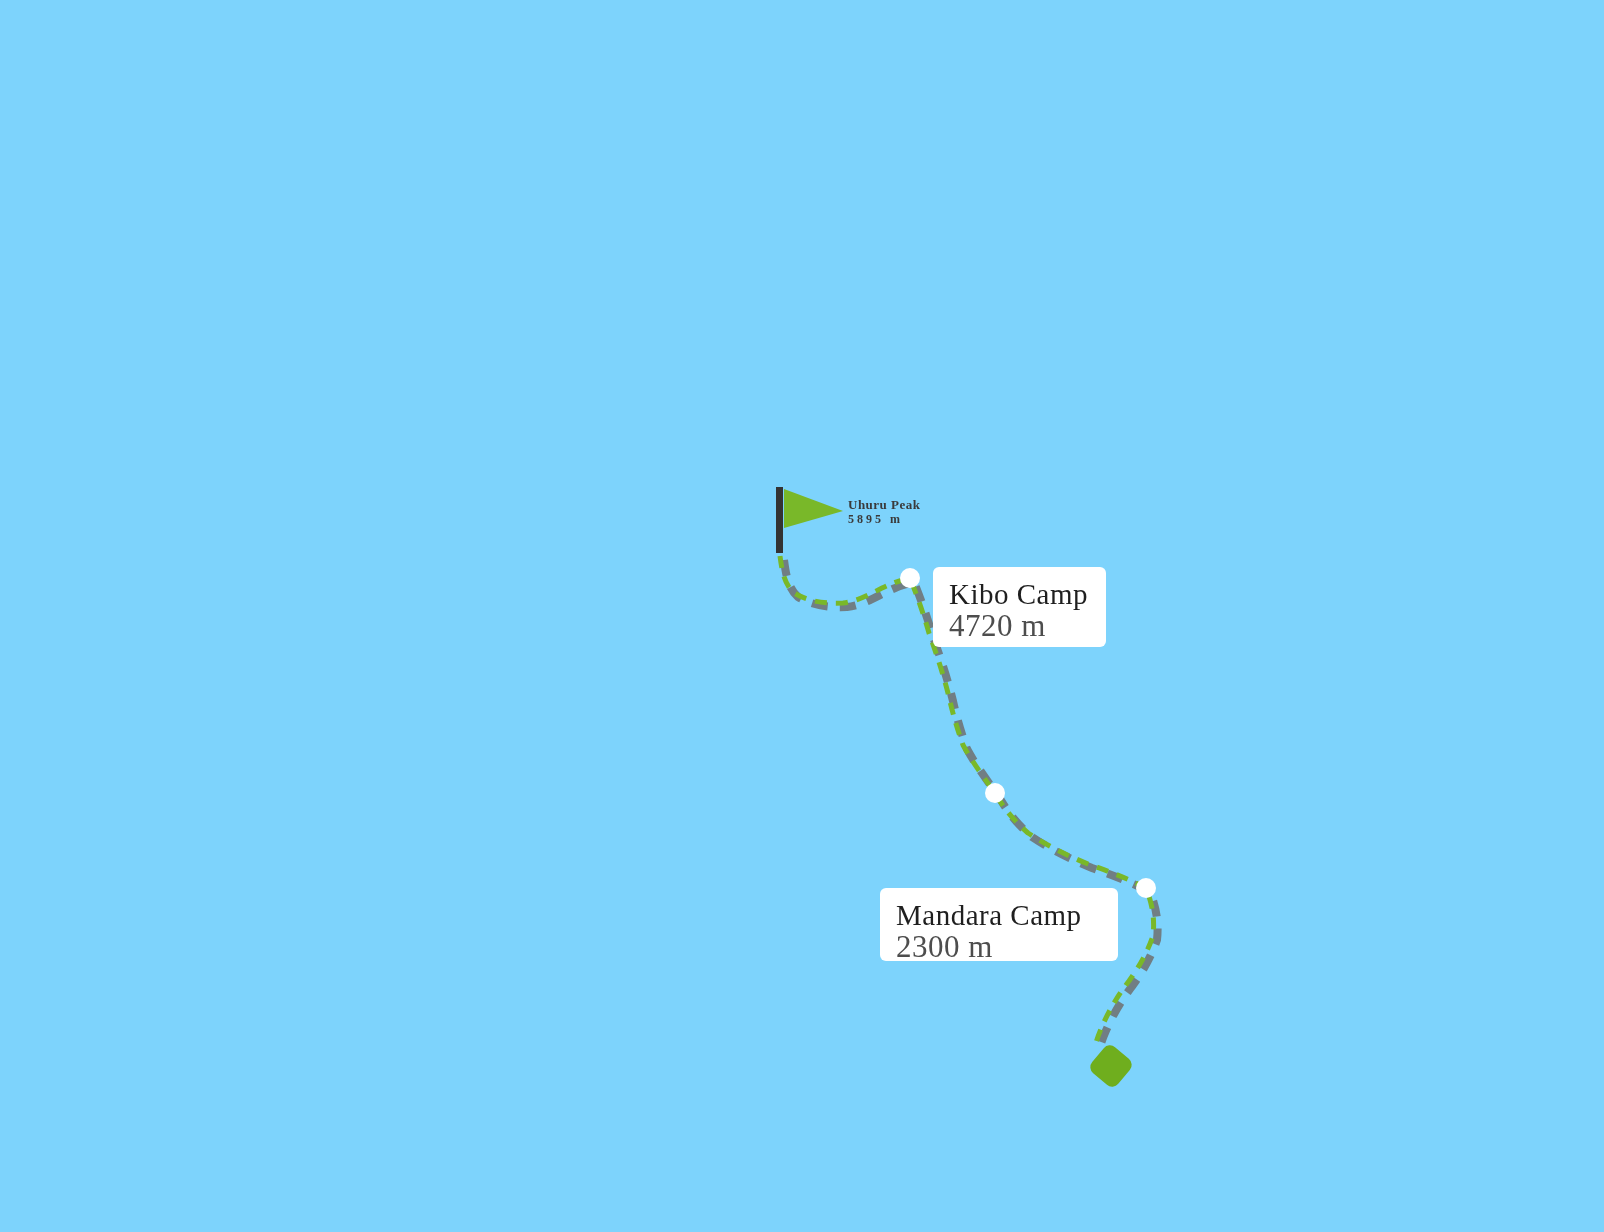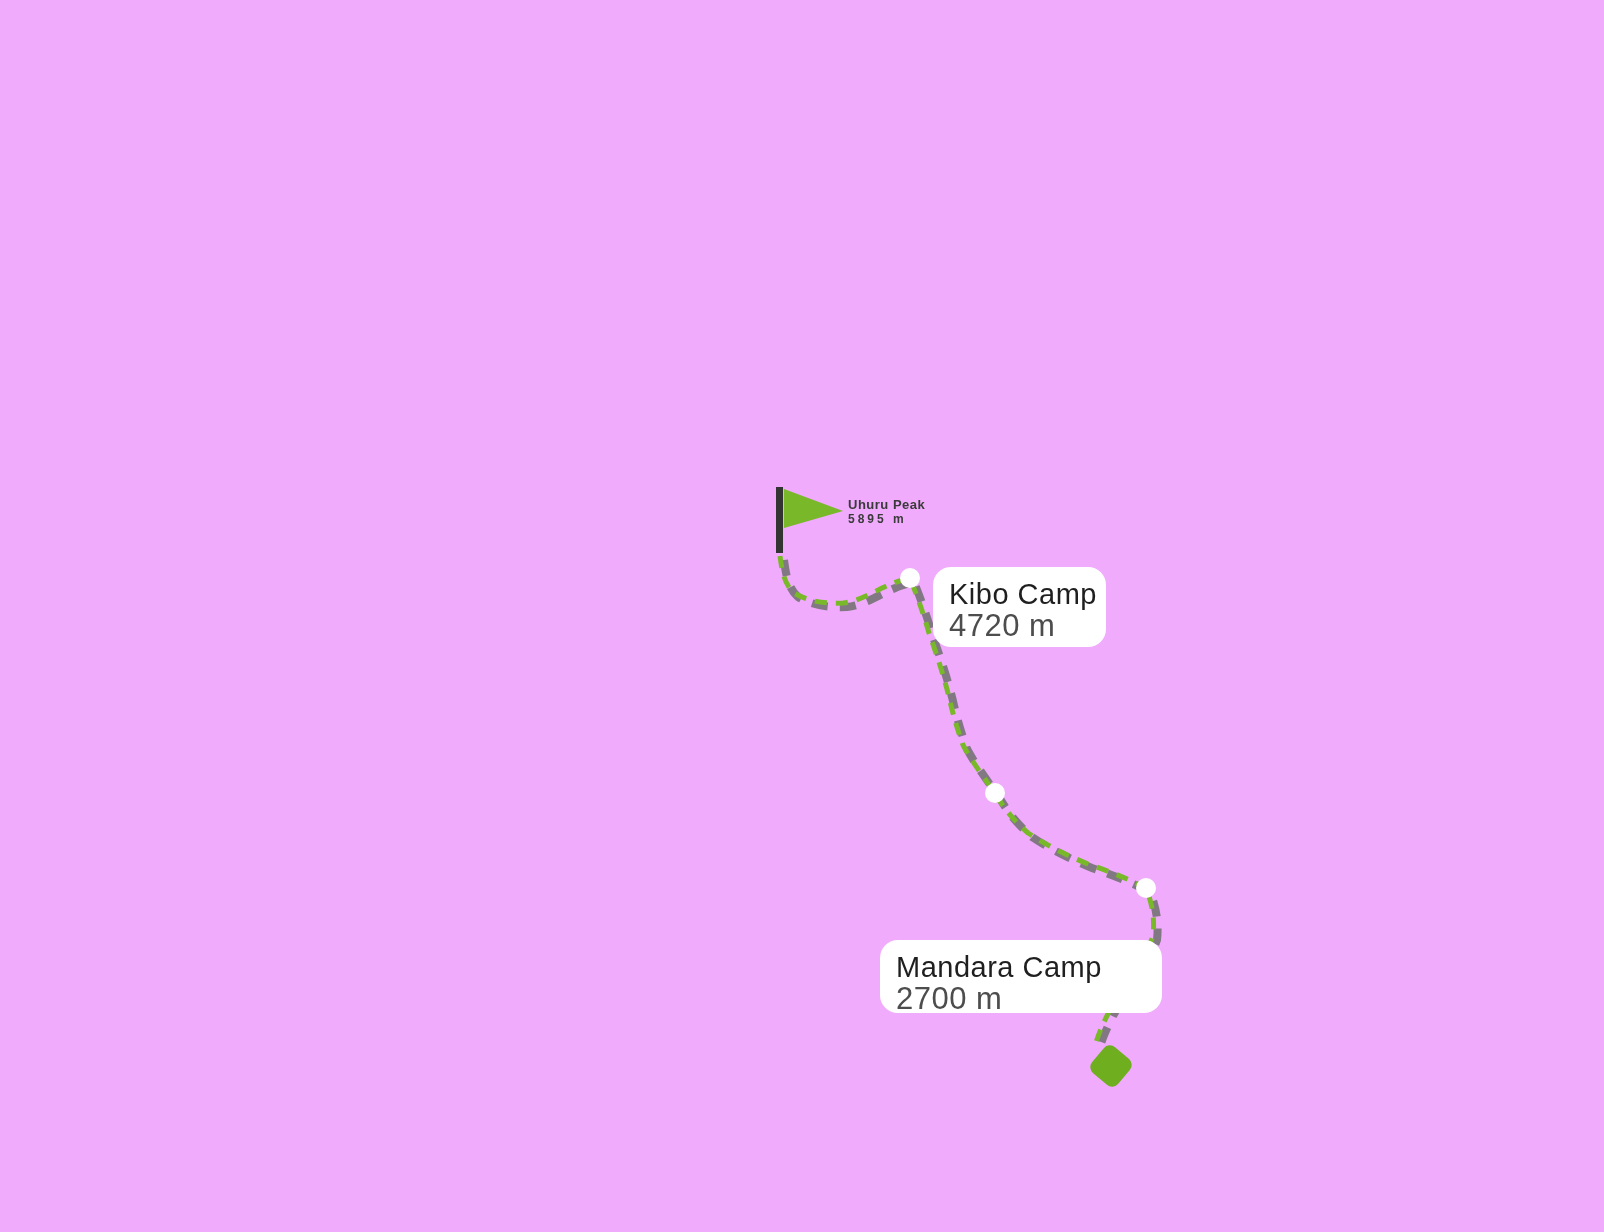--- a/index.html
+++ b/index.html
@@ -4,55 +4,55 @@
 <style>
   html, body {
     margin: 0;
     padding: 0;
     background: #000;
   }
   .stage {
     position: relative;
     width: 1604px;
     height: 1232px;
-    background: #f0abfc;
+    background: #7dd3fc;
     overflow: hidden;
-    font-family: Liberation Sans, sans-serif;
+    font-family: Liberation Serif, serif;
   }
   .route-svg {
     position: absolute;
     left: 0; top: 0;
     width: 1604px;
     height: 1232px;
   }
   .camp-label {
     position: absolute;
     background: #ffffff;
-    border-radius: 18px;
+    border-radius: 6px;
     padding: 9px 7px 8px 16px;
     box-sizing: border-box;
     white-space: nowrap;
   }
   .camp-name {
     font-size: 29px;
     font-weight: 500;
     color: #1f1f1f;
     line-height: 36px;
     letter-spacing: 0.5px;
   }
   .camp-alt {
     font-size: 31px;
     font-weight: 400;
     color: #4d4d4d;
     line-height: 27px;
     letter-spacing: 0.5px;
   }
   .label-kibo    { left: 933px;  top: 567px; width: 173px; height: 80px; }
   .label-horombo { left: 1018px; top: 765px; width: 256px; height: 75px; }
-  .label-mandara { left: 880px;  top: 940px; width: 282px; height: 73px; }
+  .label-mandara { left: 880px;  top: 888px; width: 238px; height: 73px; }
 
   
   .summit-label {
     position: absolute;
     left: 848px;
     top: 498px;
     color: #3a3a3a;
     white-space: nowrap;
   }
   .summit-name {
@@ -129,16 +129,16 @@
   </div>
 
   <div class="camp-label label-kibo">
     <div class="camp-name">Kibo Camp</div>
     <div class="camp-alt">4720 m</div>
   </div>
 
 
   <div class="camp-label label-mandara">
     <div class="camp-name">Mandara Camp</div>
-    <div class="camp-alt">2700 m</div>
+    <div class="camp-alt">2300 m</div>
   </div>
 
 </div>
 
 </body></html>

